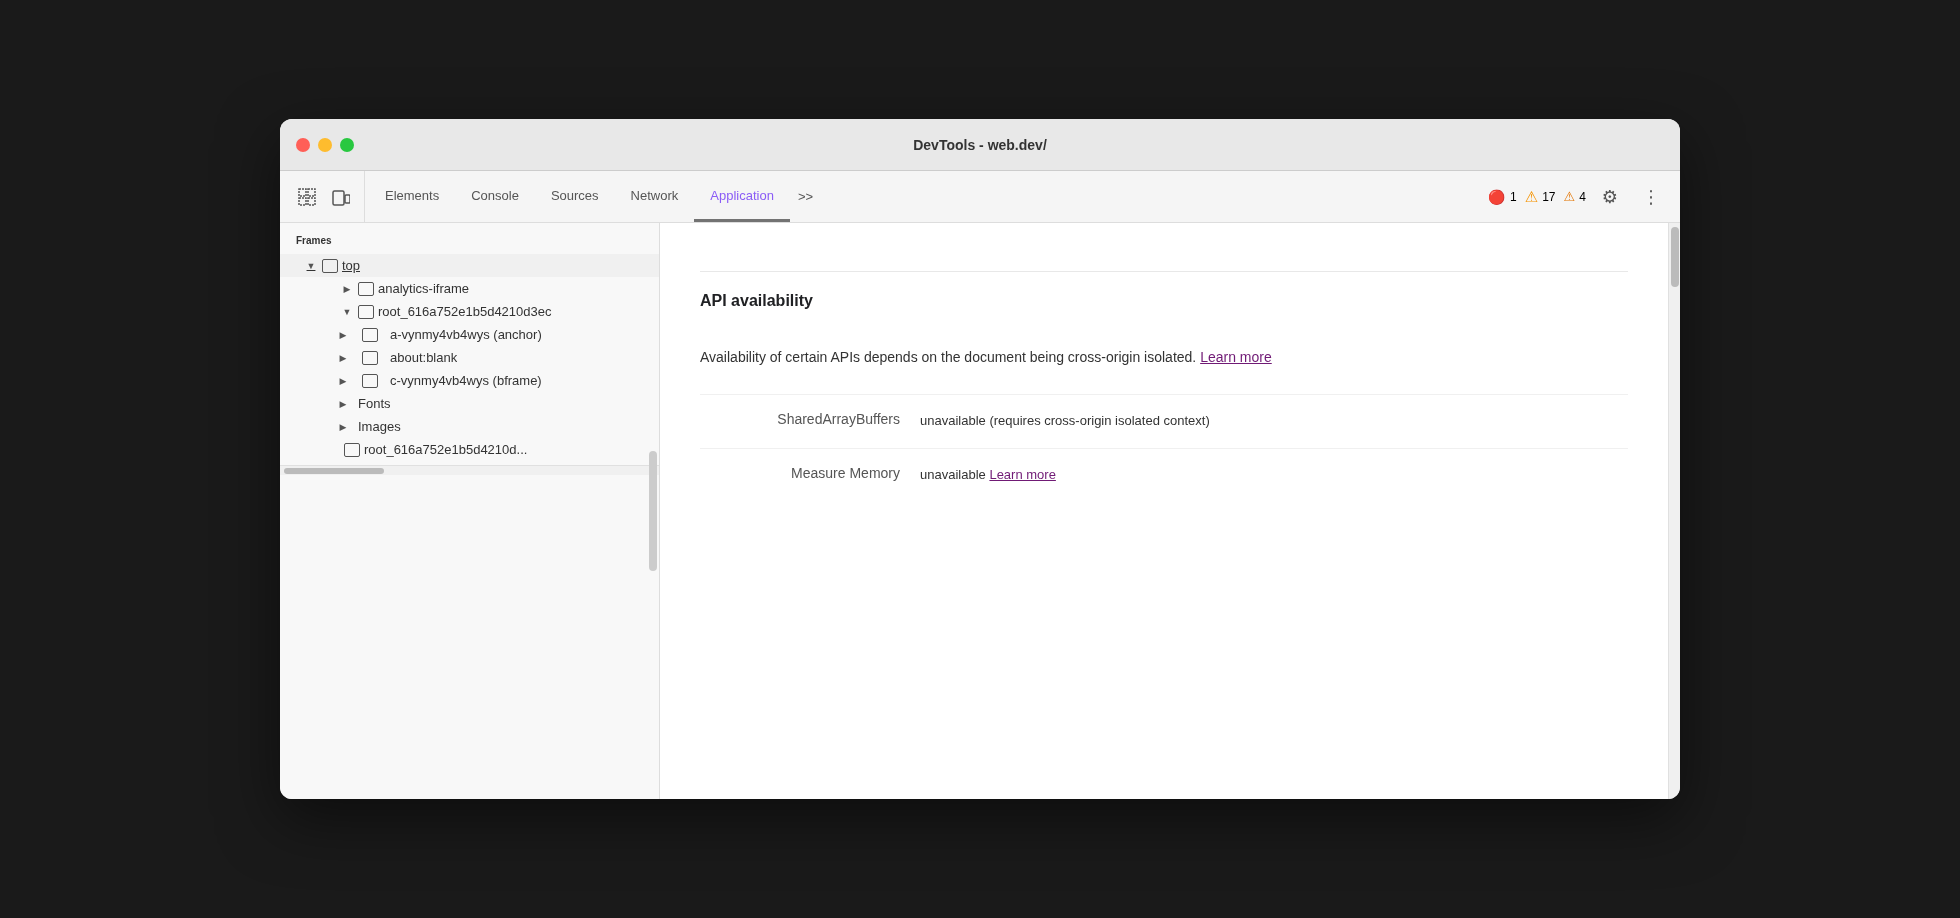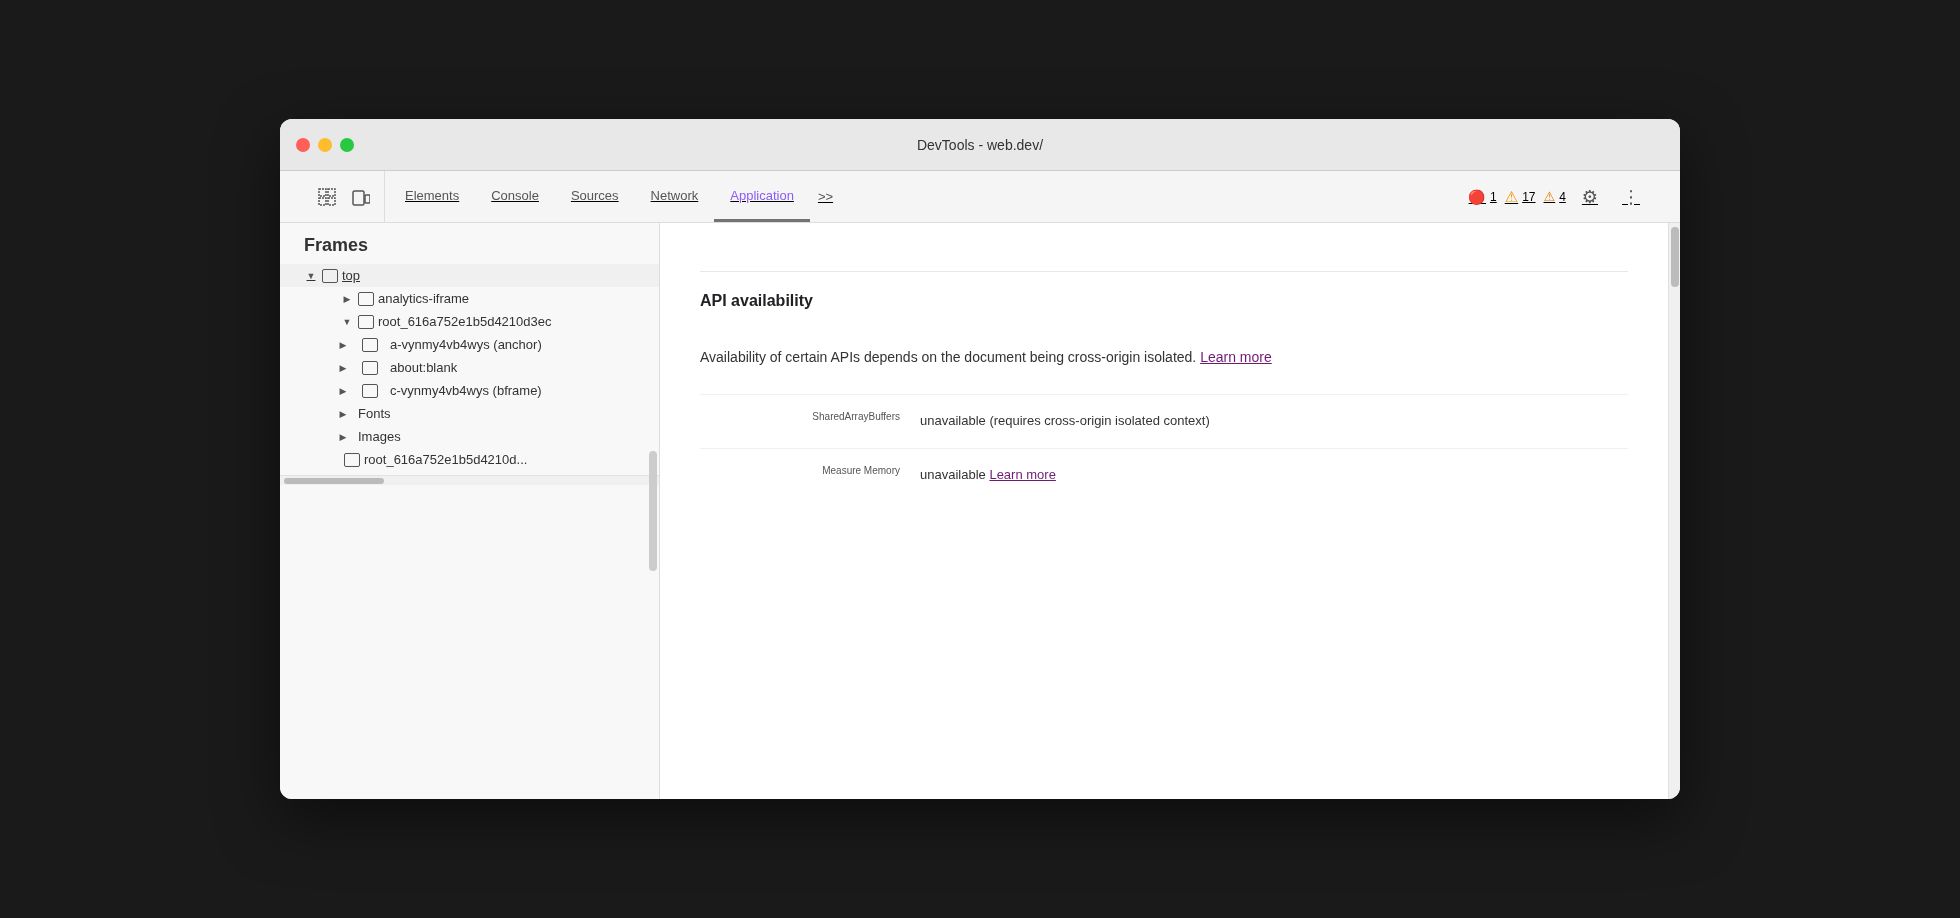--- a/index.html
+++ b/index.html
@@ -50,34 +50,33 @@
       border: none;
       cursor: pointer;
     }
 
     .btn-close { background: #ff5f57; }
     .btn-minimize { background: #febc2e; }
     .btn-maximize { background: #28c840; }
 
     .title-text {
       font-size: 14px;
-      font-weight: 400;
+      font-weight: 700;
       color: #333;
     }
 
     
     .tab-bar {
       background: #f5f5f5;
       border-bottom: 1px solid #ddd;
       display: flex;
       align-items: stretch;
       height: 52px;
-      padding: 0 24px;
-      flex-shrink: 0;
-      text-decoration: underline;
+      padding: 0 4px;
+      flex-shrink: 0;
     }
 
     .tab-icons {
       display: flex;
       align-items: center;
       gap: 8px;
       padding: 0 10px;
       border-right: 1px solid #ddd;
       margin-right: 4px;
     }
@@ -163,24 +162,24 @@
     .sidebar {
       width: 380px;
       background: #f8f8f8;
       border-right: 1px solid #ddd;
       overflow-y: auto;
       flex-shrink: 0;
       position: relative;
     }
 
     .sidebar-section-title {
-      font-size: 18px;
+      font-size: 10px;
       font-weight: 600;
       color: #333;
-      padding: 12px 24px 8px;
+      padding: 12px 16px 8px;
     }
 
     .tree-item {
       display: flex;
       align-items: center;
       padding: 4px 8px;
       font-size: 13px;
       color: #333;
       cursor: pointer;
       white-space: nowrap;
@@ -282,21 +281,21 @@
 
     .api-row {
       display: flex;
       align-items: flex-start;
       padding: 16px 0;
       border-top: 1px solid #f0f0f0;
     }
 
     .api-label {
       width: 220px;
-      font-size: 10px;
+      font-size: 14px;
       color: #555;
       text-align: right;
       padding-right: 20px;
       flex-shrink: 0;
     }
 
     .api-value {
       font-size: 13px;
       color: #333;
       flex: 1;

